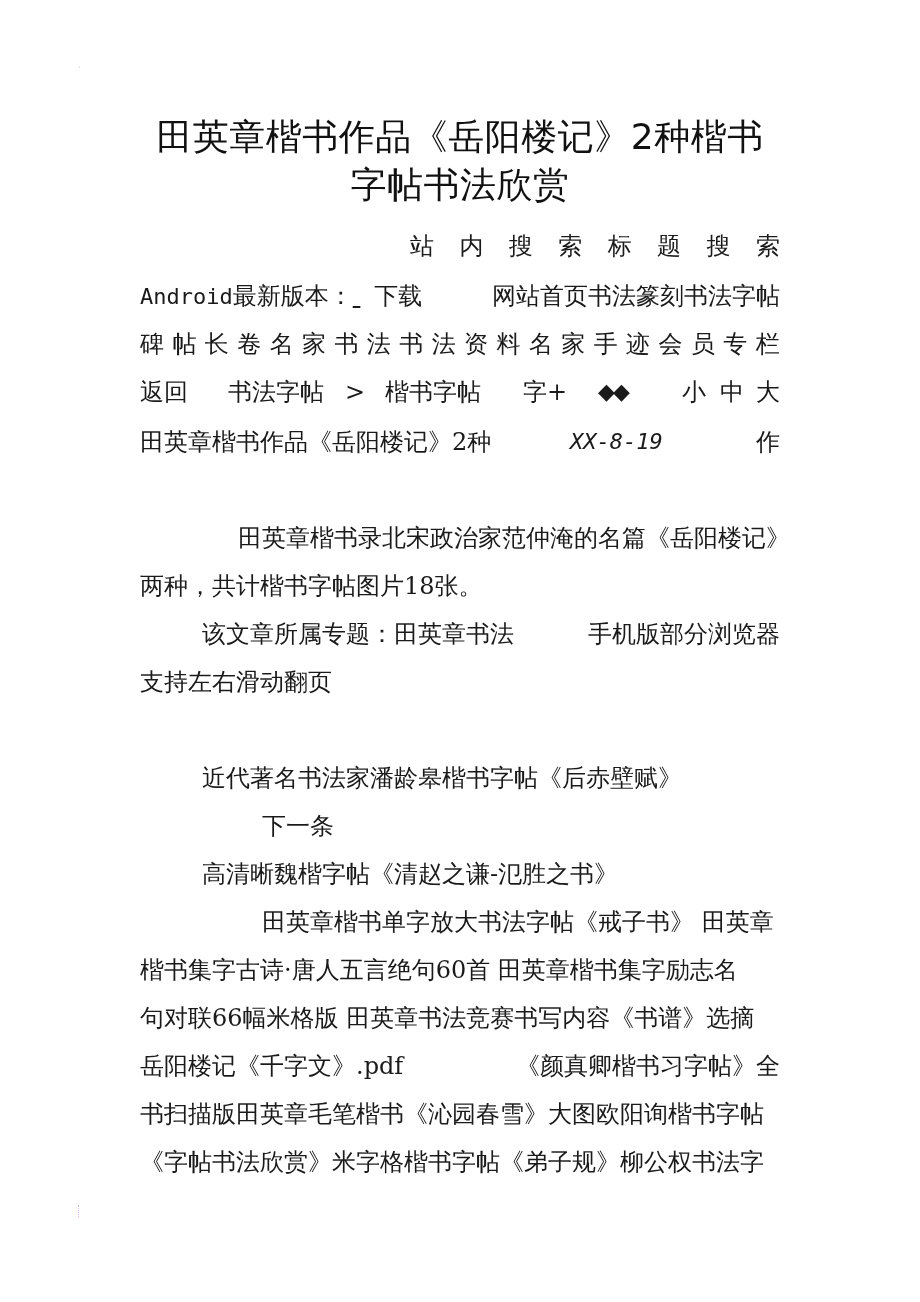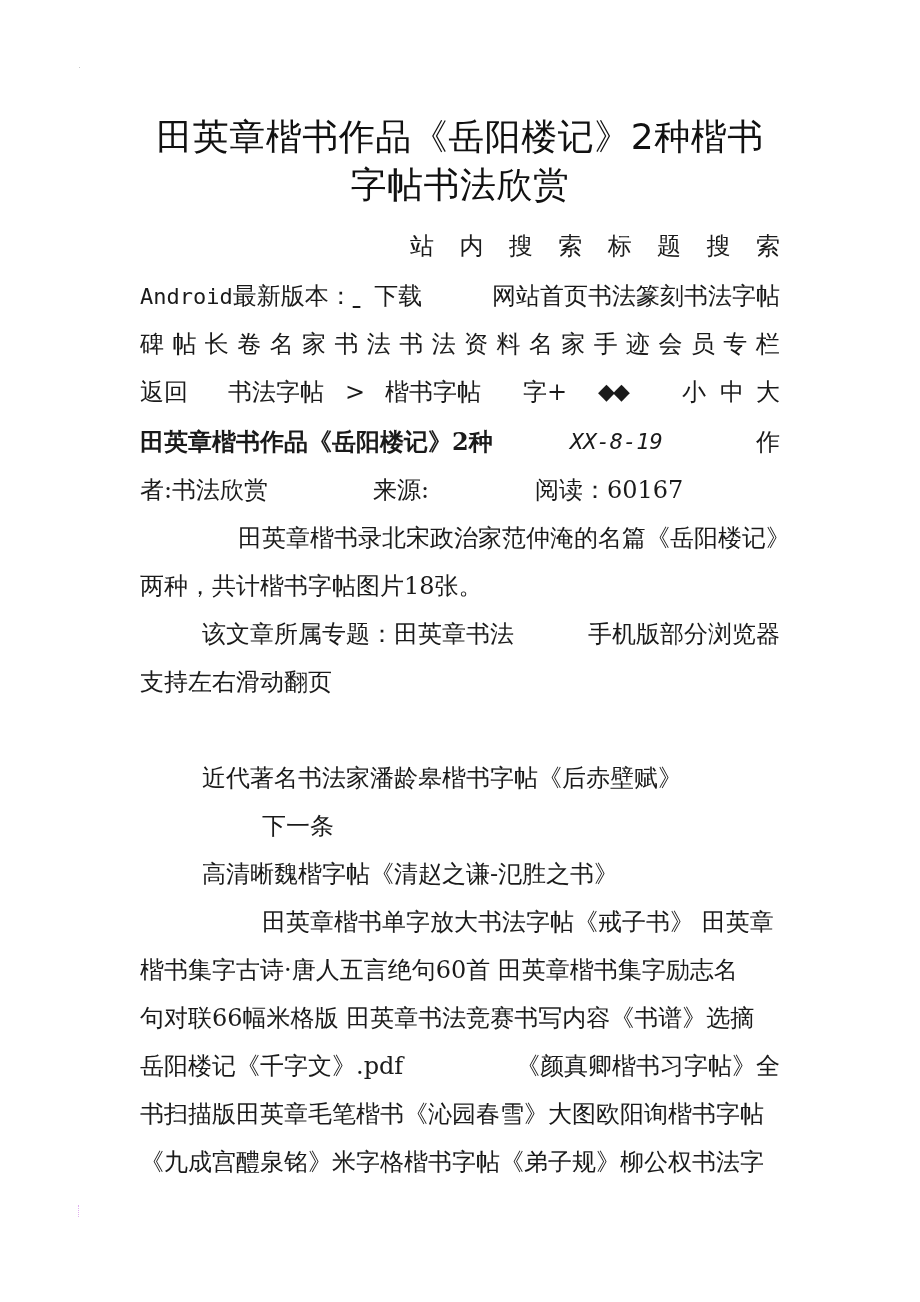--- a/index.html
+++ b/index.html
@@ -123,30 +123,25 @@
     <span class="seg" style="position:absolute; left:205px;">&gt;</span>
     <span class="seg" style="position:absolute; left:245px;">楷书字帖</span>
     <span class="seg" style="position:absolute; left:383px;">字+</span>
     <span class="seg diamond" style="position:absolute; left:458px;">◆◆</span>
     <span class="seg" style="position:absolute; left:542px;">小</span>
     <span class="seg" style="position:absolute; left:580px;">中</span>
     <span class="seg" style="position:absolute; left:616px;">大</span>
   </div>
 
   <div class="line" style="top:418px;">
-    <span class="seg" style="position:absolute; left:0;font-weight:bold;">田英章楷书作品《岳阳楼记》2种</span>
+    <span class="seg" style="position:absolute; left:0;">田英章楷书作品《岳阳楼记》2种</span>
     <span class="seg mono" style="position:absolute; left:430px;font-style:italic;">XX-8-19</span>
     <span class="seg" style="position:absolute; right:0;">作</span>
   </div>
 
-  <div class="line" style="top:466px;">
-    <span class="seg" style="position:absolute; left:0;">者:书法欣赏</span>
-    <span class="seg" style="position:absolute; left:233px;">来源:</span>
-    <span class="seg" style="position:absolute; left:395px;">阅读：60167</span>
-  </div>
 
   <div class="line" style="top:514px; padding-left:98px; width:542px;">田英章楷书录北宋政治家范仲淹的名篇《岳阳楼记》</div>
   <div class="line" style="top:562px;">两种，共计楷书字帖图片18张。</div>
 
   <div class="line" style="top:610px;">
     <span class="seg" style="position:absolute; left:62px;">该文章所属专题：田英章书法</span>
     <span class="seg" style="position:absolute; right:0;">手机版部分浏览器</span>
   </div>
   <div class="line" style="top:658px;">支持左右滑动翻页</div>
 
@@ -155,16 +150,16 @@
   <div class="line" style="top:850px; padding-left:62px; width:578px;">高清晰魏楷字帖《清赵之谦-氾胜之书》</div>
 
   <div class="line" style="top:898px; padding-left:122px; width:518px;">田英章楷书单字放大书法字帖《戒子书》 田英章</div>
   <div class="line" style="top:946px;">楷书集字古诗·唐人五言绝句60首 田英章楷书集字励志名</div>
   <div class="line" style="top:994px;">句对联66幅米格版 田英章书法竞赛书写内容《书谱》选摘</div>
   <div class="line" style="top:1042px;">
     <span class="seg" style="position:absolute; left:0;">岳阳楼记《千字文》.pdf</span>
     <span class="seg" style="position:absolute; right:0;">《颜真卿楷书习字帖》全</span>
   </div>
   <div class="line" style="top:1090px;">书扫描版田英章毛笔楷书《沁园春雪》大图欧阳询楷书字帖</div>
-  <div class="line" style="top:1138px;">《九成宫醴泉铭》米字格楷书字帖《弟子规》柳公权书法字</div>
+  <div class="line" style="top:1138px;">《字帖书法欣赏》米字格楷书字帖《弟子规》柳公权书法字</div>
 
   <div class="dot-mark"></div>
 </div>
 
 </body></html>

